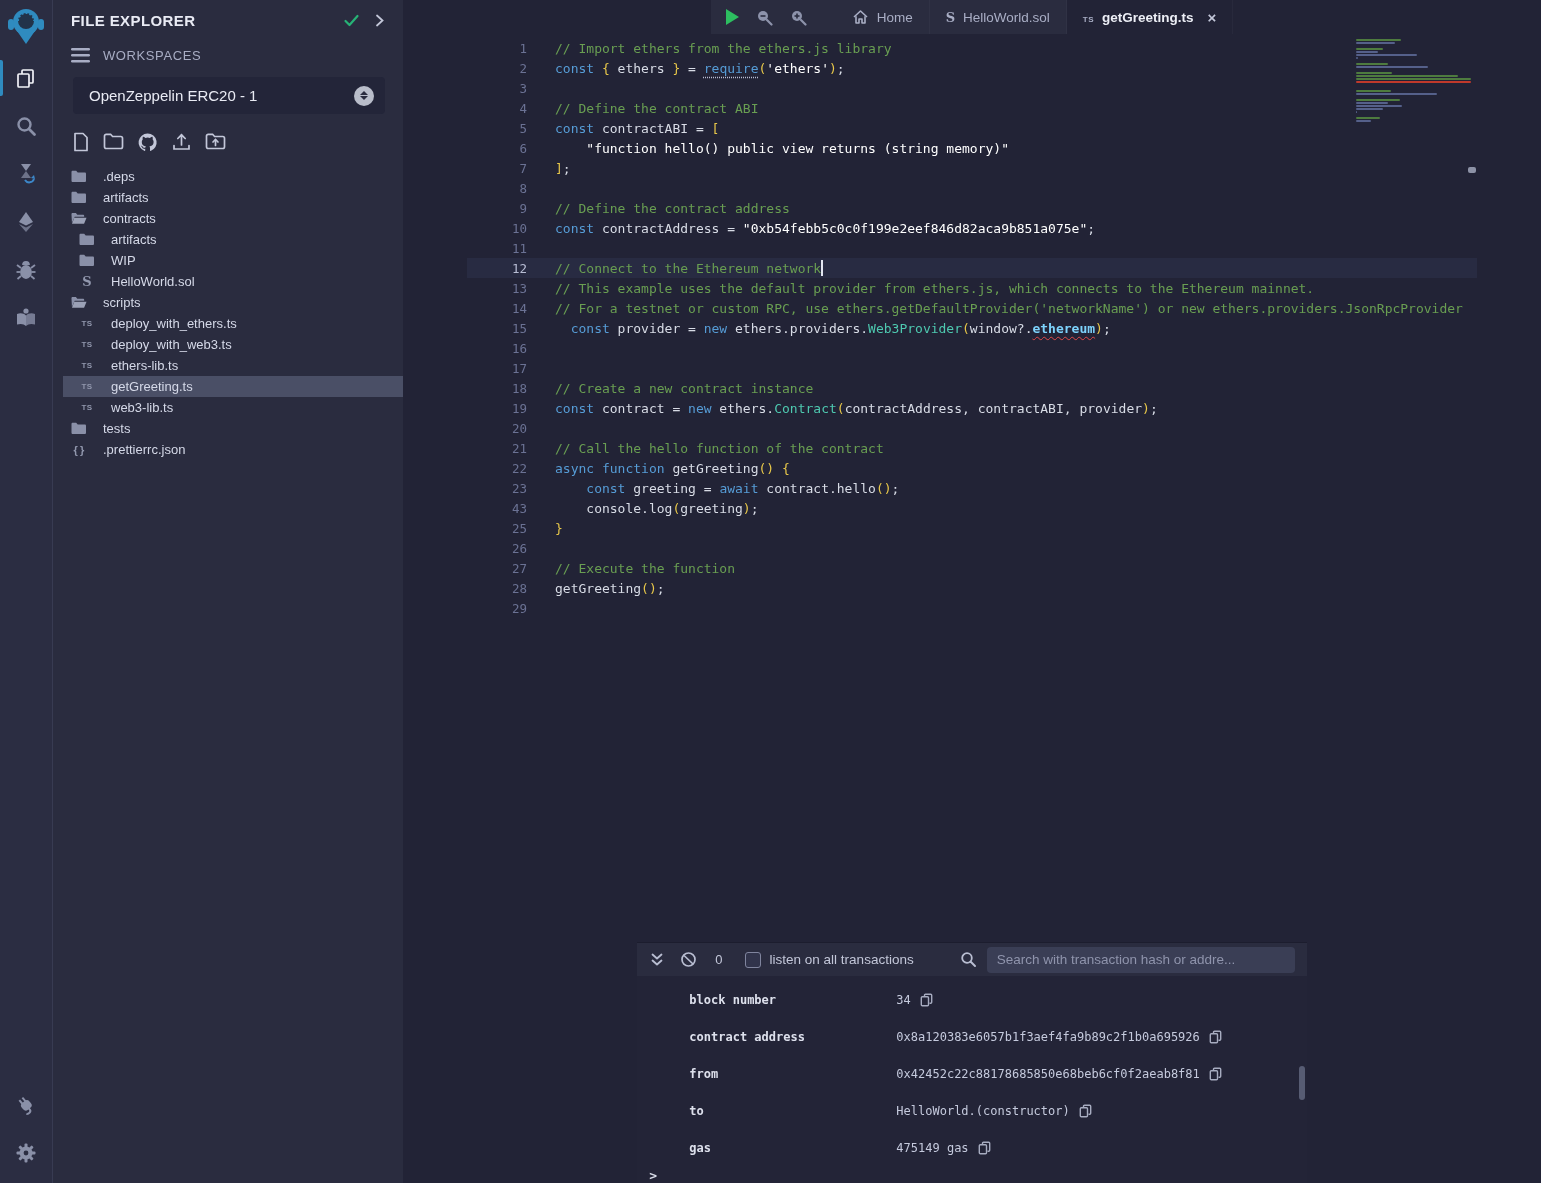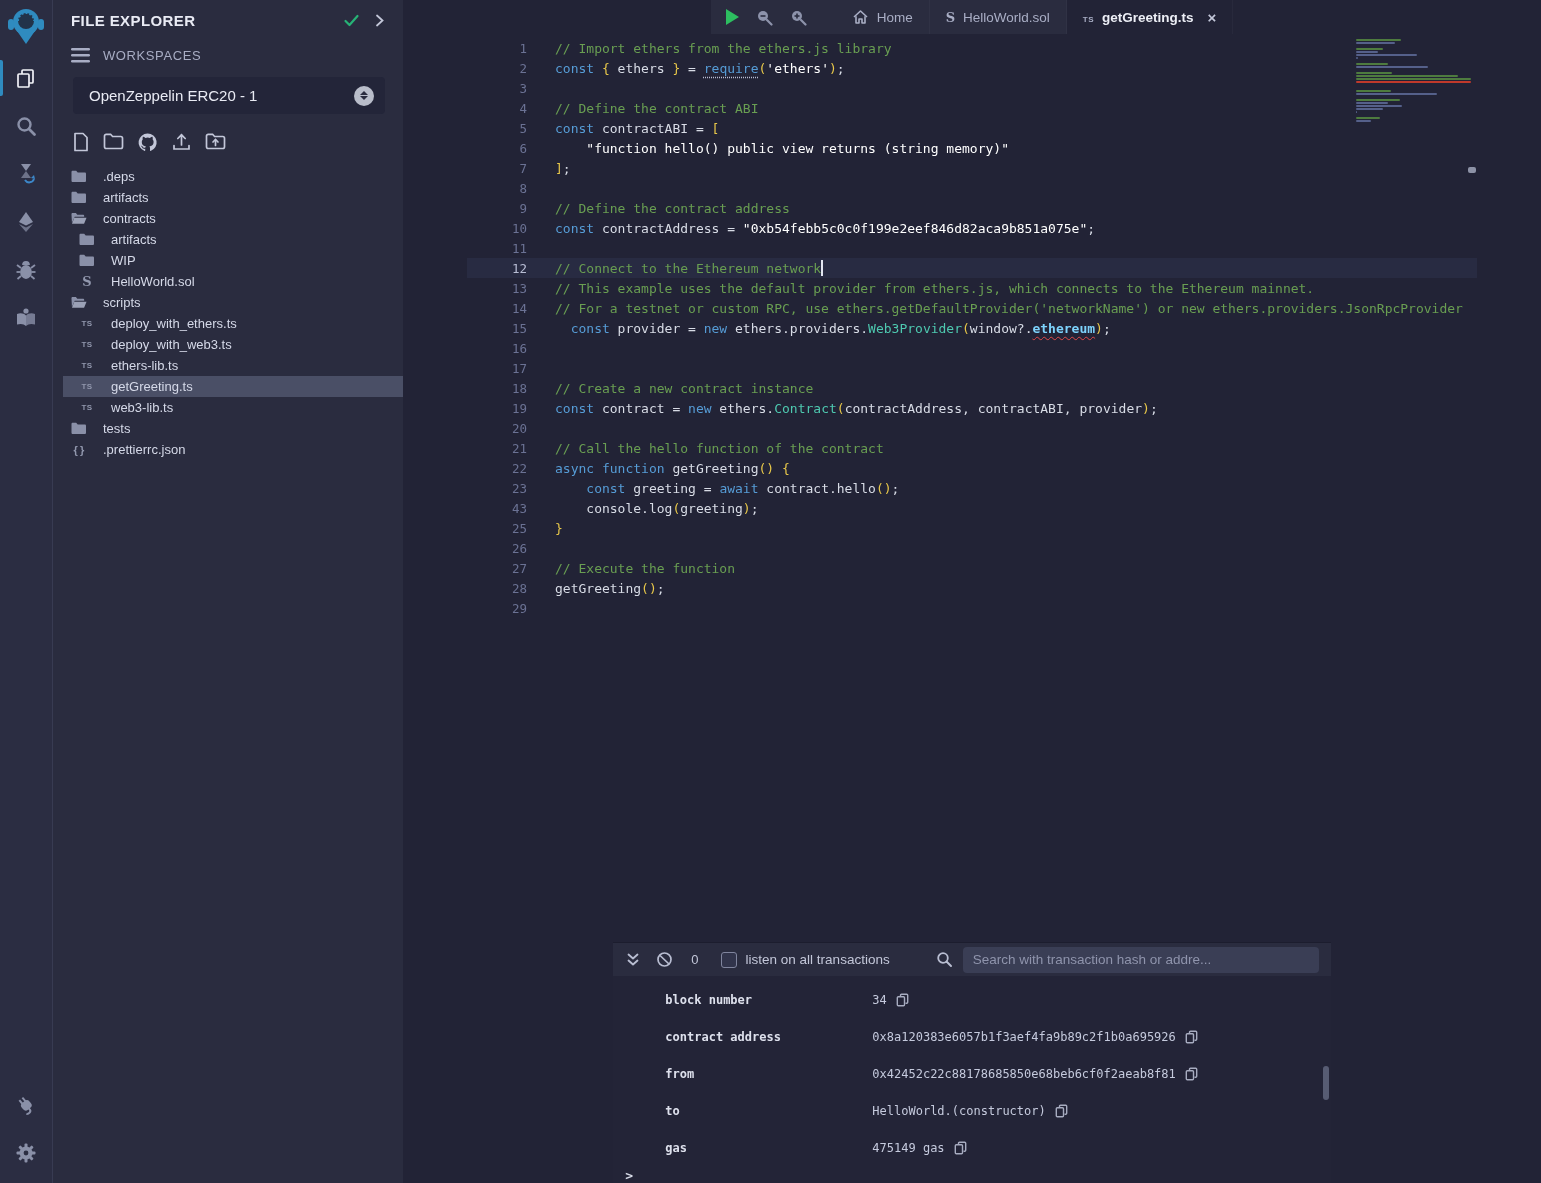--- a/index.html
+++ b/index.html
@@ -87,21 +87,21 @@
   
   .terminal { flex:0 0 231px; display:flex; flex-direction:column; border-top:1px solid #1c1d2e; }
   .term-header { height:33px; background:#2a2c3f; display:flex; align-items:center; padding:0 12px; }
   .term-header .ticon { cursor:pointer; display:flex; }
   .th-gap15 { margin-left:15px; }
   .term-count { color:#c3c7d9; font-size:13px; margin-left:18px; }
   .term-checkbox { width:16px; height:16px; border:1px solid #80859e; border-radius:3px;
                    background:#31344b; margin-left:22px; cursor:pointer; }
   .term-listen { color:#c3c7d9; font-size:13.5px; margin-left:9px; }
   .term-search-icon { margin-left:46px; }
-  .term-input { margin-left:10px; width:356px; height:26px; background:#3a3e55; border:none;
+  .term-input { margin-left:10px; width:308px; height:26px; background:#3a3e55; border:none;
                 border-radius:4px; color:#d0d4e4; padding:0 10px; font-size:13.5px;
                 font-family:"Liberation Sans",sans-serif; }
   .term-input::placeholder { color:#8f94ac; }
   .term-body { flex:1; background:#232437; position:relative; padding-top:5px;
                font-family:"DejaVu Sans Mono","Liberation Mono",monospace; }
   .t-row { height:37px; display:flex; align-items:center; padding-left:52px; }
   .t-label { width:207px; font-size:12px; font-weight:700; color:#dde0ec; flex:0 0 207px; }
   .t-value { display:flex; align-items:center; gap:9px; font-size:12px; color:#c5cadd; }
   .t-copy { cursor:pointer; display:flex; }
   .term-prompt { padding-left:12px; margin-top:2px; font-size:13px; font-weight:700; color:#d8dce8; }

